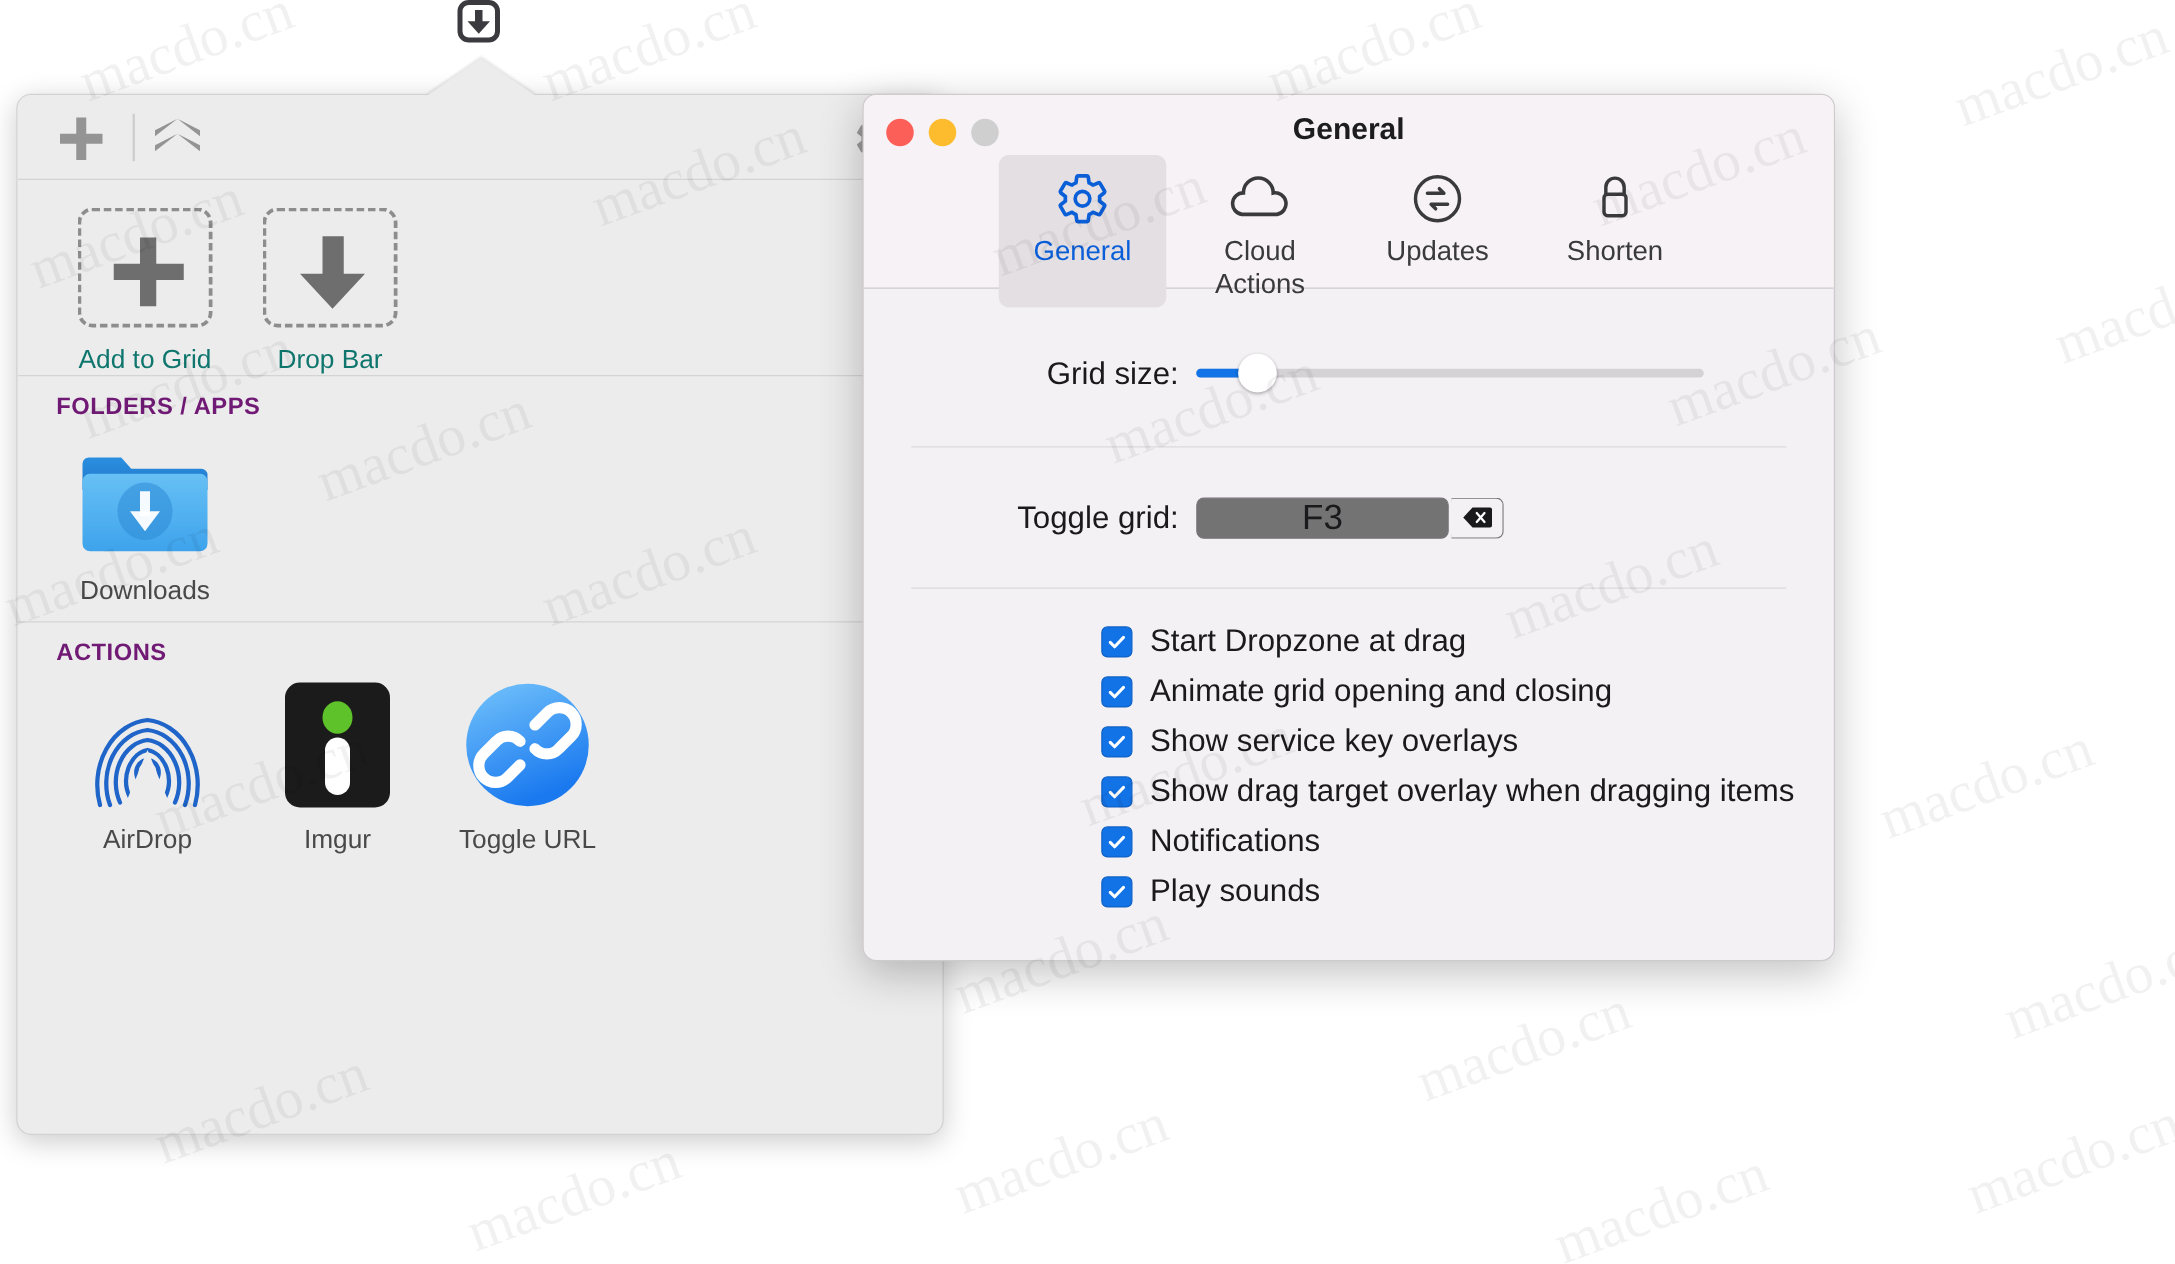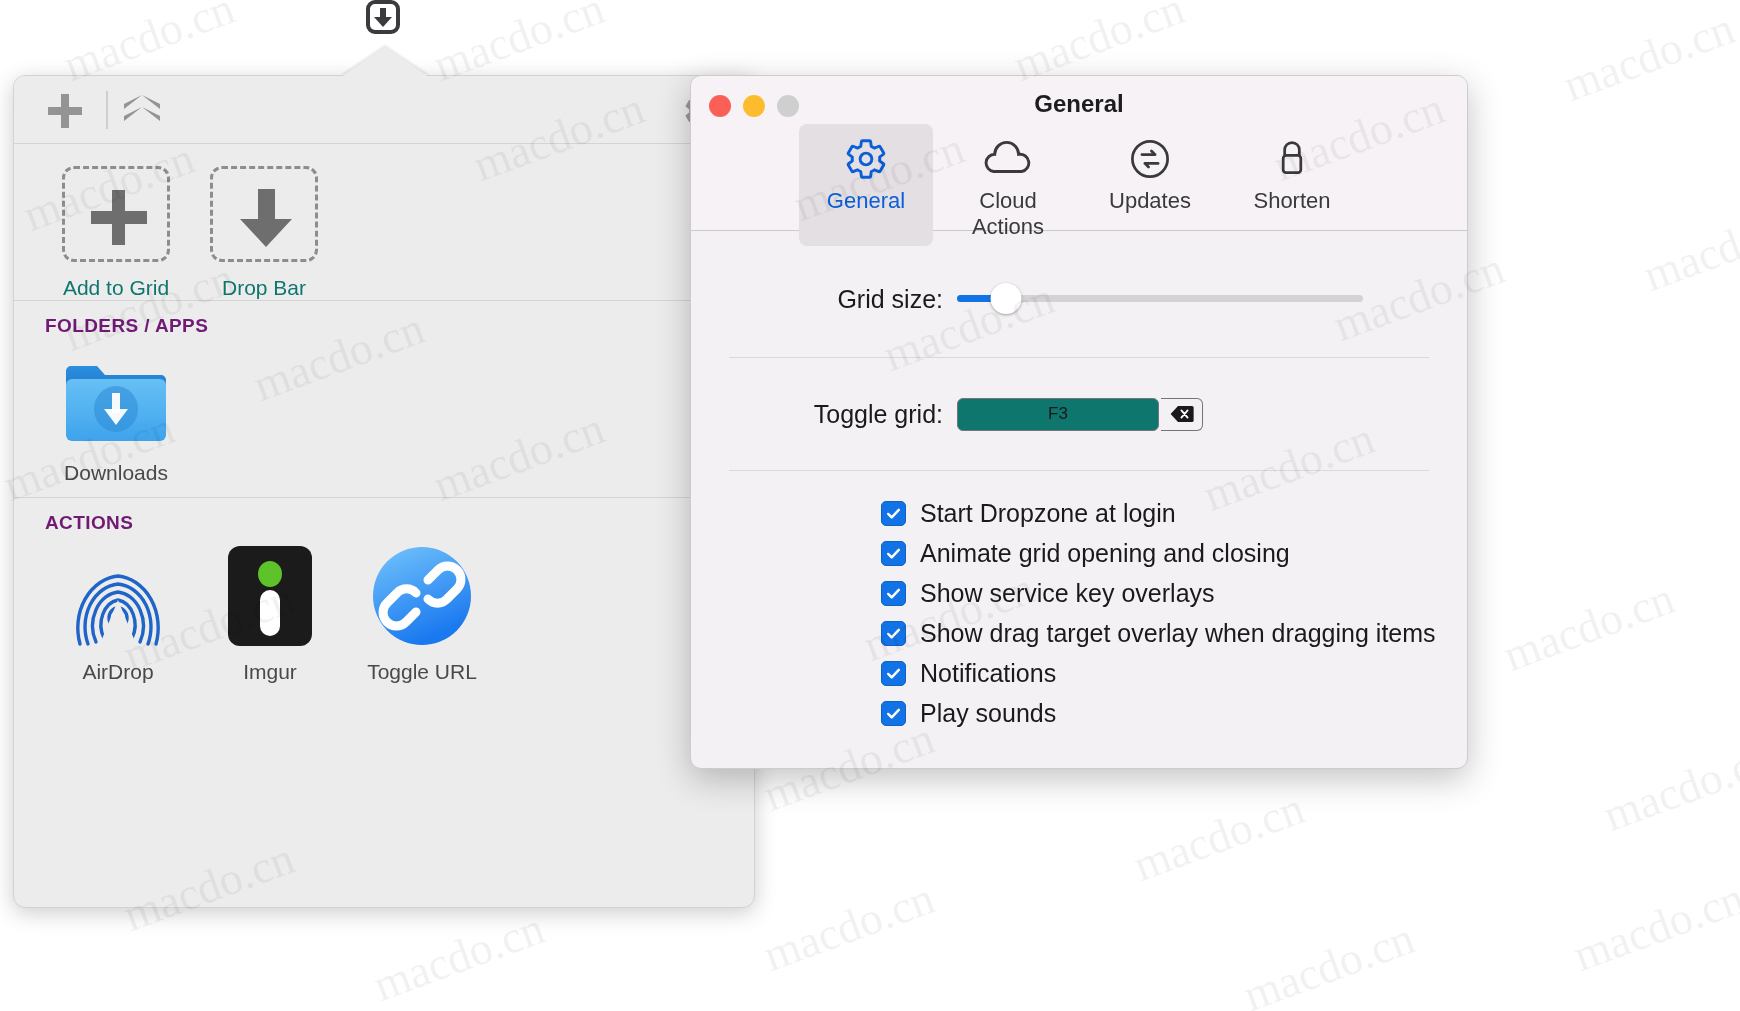--- a/index.html
+++ b/index.html
@@ -187,22 +187,22 @@
     border-radius: 50%; background:#ffffff;
     box-shadow: 0 1px 3px rgba(0,0,0,0.35);
     transform: translateX(-50%);
   }
 
   .hr { height: 1px; background: #dbd7db; margin: 0 38px; }
 
   .row-shortcut { display:flex; align-items:center; height: 112px; }
   .shortcut-field {
     width: 202px; height: 33px; border: 1px solid #77737a; border-radius: 6px;
-    background: #0f766e; display:flex; align-items:center; justify-content:center;
-    font-size: 17px; color:#1a1a1c;
+    background: #737373; display:flex; align-items:center; justify-content:center;
+    font-size: 28px; color:#1a1a1c;
   }
   .shortcut-clear {
     width: 42px; height: 33px; margin-left: 2px;
     border: 1px solid #77737a; border-left: none;
     border-radius: 0 6px 6px 0;
     background: #f4f1f4;
     display:flex; align-items:center; justify-content:center;
   }
 
   .checks { padding: 22px 0 0 190px; }
@@ -456,21 +456,21 @@
 
       <div class="hr"></div>
 
       <div class="checks" id="checks">
           <div class="check-row">
             <div class="cb on">
               <svg width="17" height="17" viewBox="0 0 16 16" aria-hidden="true">
                 <path d="M3 8.4 L6.3 11.7 L13 4.6" fill="none" stroke="#ffffff" stroke-width="2.3" stroke-linecap="round" stroke-linejoin="round"></path>
               </svg>
             </div>
-            <div class="check-label">Start Dropzone at login</div>
+            <div class="check-label">Start Dropzone at drag</div>
           </div>
           <div class="check-row">
             <div class="cb on">
               <svg width="17" height="17" viewBox="0 0 16 16" aria-hidden="true">
                 <path d="M3 8.4 L6.3 11.7 L13 4.6" fill="none" stroke="#ffffff" stroke-width="2.3" stroke-linecap="round" stroke-linejoin="round"></path>
               </svg>
             </div>
             <div class="check-label">Animate grid opening and closing</div>
           </div>
           <div class="check-row">

